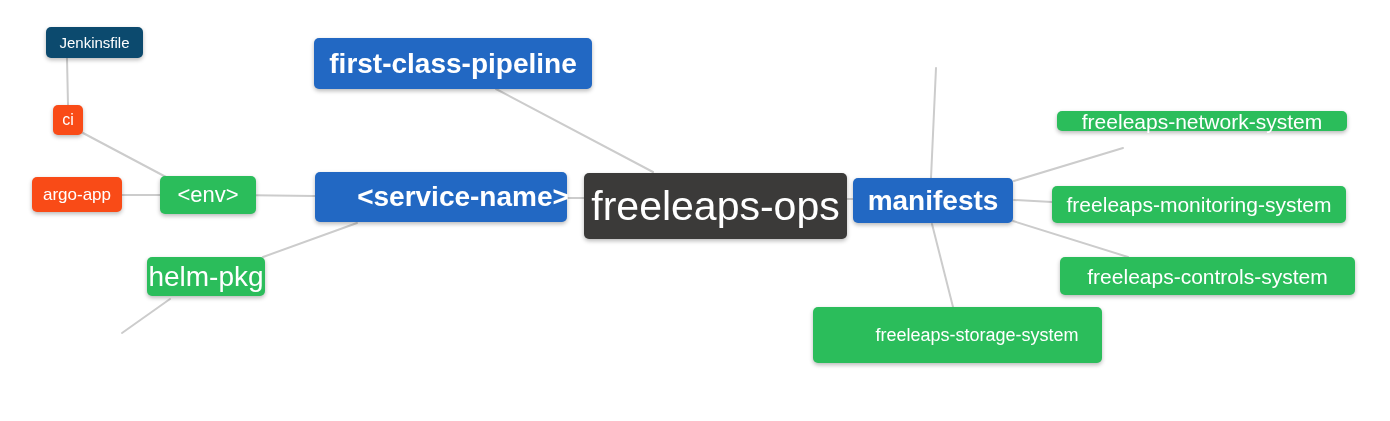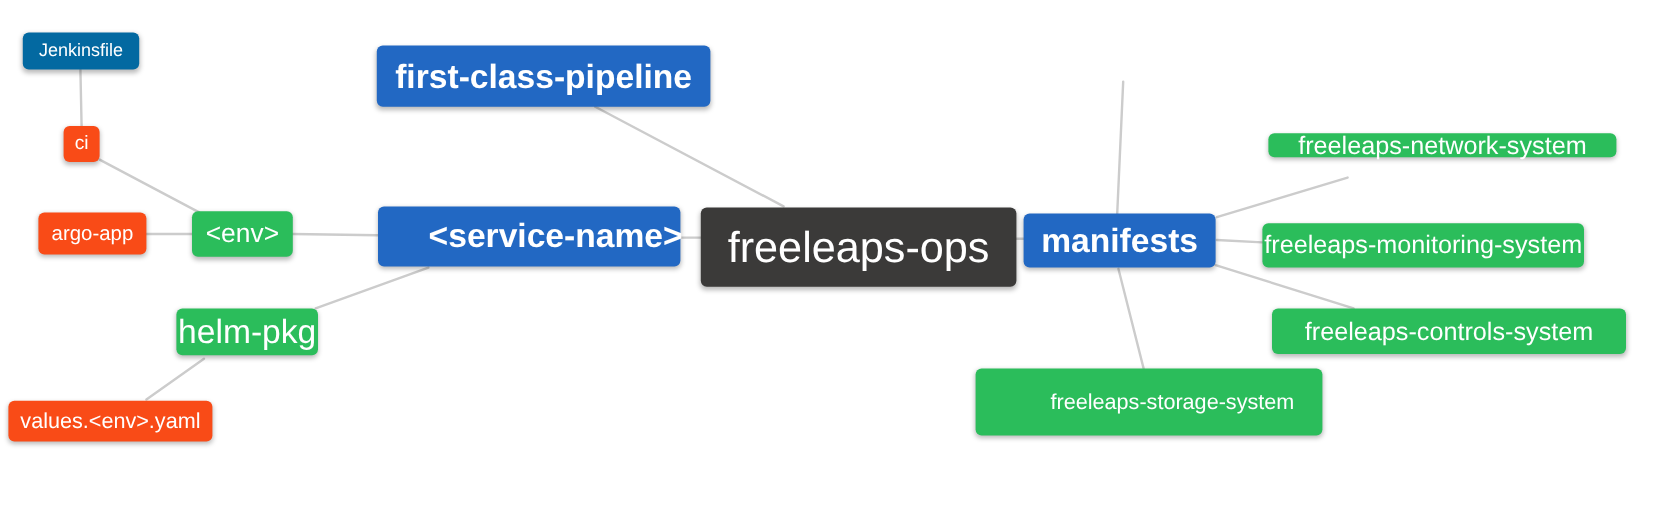--- a/index.html
+++ b/index.html
@@ -19,21 +19,21 @@
     border-radius:5px;
     box-shadow:0 2px 4px rgba(0,0,0,0.28);
     white-space:nowrap;
     cursor:pointer;
     line-height:1;
     box-sizing:border-box;
   }
   .node.blue  {background:#2268c3;font-weight:bold;}
   .node.green {background:#2bbd5b;}
   .node.red   {background:#f94b17;}
-  .node.orange{background:#0369a1;}
+  .node.orange{background:#0c4a6e;margin-left:27px;}
   .node.dark  {background:#3b3a39;}
 </style>
 </head>
 <body>
 
 <div class="canvas">
 
   <svg class="edges" viewBox="0 0 1390 421">
     <line x1="67" y1="58" x2="68" y2="105"></line>
     <line x1="83" y1="133" x2="166" y2="177"></line>
@@ -50,36 +50,35 @@
     <line x1="1013" y1="221" x2="1128" y2="257"></line>
     <line x1="932" y1="224" x2="953" y2="307"></line>
   </svg>
 
   <div class="node orange" style="left:19px;  top:27px;  width:97px;  height:31px; font-size:15px;">Jenkinsfile</div>
 
   <div class="node red" style="left:53px;  top:105px; width:30px;  height:30px; font-size:16px;">ci</div>
 
   <div class="node red" style="left:32px;  top:177px; width:90px;  height:35px; font-size:17px;">argo-app</div>
 
-  <div class="node green" style="left:160px; top:176px; width:84px;  height:38px; font-size:22px;text-align:right;">&lt;env&gt;</div>
+  <div class="node green" style="left:160px; top:176px; width:96px;  height:38px; font-size:22px;text-align:right;">&lt;env&gt;</div>
 
   <div class="node green" style="left:147px; top:257px; width:118px; height:39px; font-size:28px;">helm-pkg</div>
 
-  <div class="node red" style="left:7px;   top:334px; width:170px; height:34px; font-size:18px;">values.&lt;env&gt;.yaml</div>
 
   <div class="node blue" style="left:314px; top:38px;  width:278px; height:51px; font-size:28px;">first-class-pipeline</div>
 
   <div class="node blue" style="left:315px; top:172px; width:252px; height:50px; font-size:28px;padding-left:44px;">&lt;service-name&gt;</div>
 
-  <div class="node dark" style="left:584px; top:173px; width:263px; height:66px; font-size:36px;text-align:center;">freeleaps-ops</div>
+  <div class="node dark" style="left:584px; top:173px; width:263px; height:66px; font-size:41px;text-align:center;">freeleaps-ops</div>
 
   <div class="node blue" style="left:853px; top:178px; width:160px; height:45px; font-size:28px;">manifests</div>
 
 
   <div class="node green" style="left:1057px; top:111px; width:290px; height:20px; font-size:21px;">freeleaps-network-system</div>
 
-  <div class="node green" style="left:1052px; top:186px; width:268px; height:37px; font-size:21px;">freeleaps-monitoring-system</div>
+  <div class="node green" style="left:1052px; top:186px; width:294px; height:37px; font-size:21px;">freeleaps-monitoring-system</div>
 
   <div class="node green" style="left:1060px; top:257px; width:295px; height:38px; font-size:21px;">freeleaps-controls-system</div>
 
   <div class="node green" style="left:813px; top:307px; width:289px; height:56px; font-size:18px;padding-left:39px;">freeleaps-storage-system</div>
 
 </div>
 
 </body></html>

